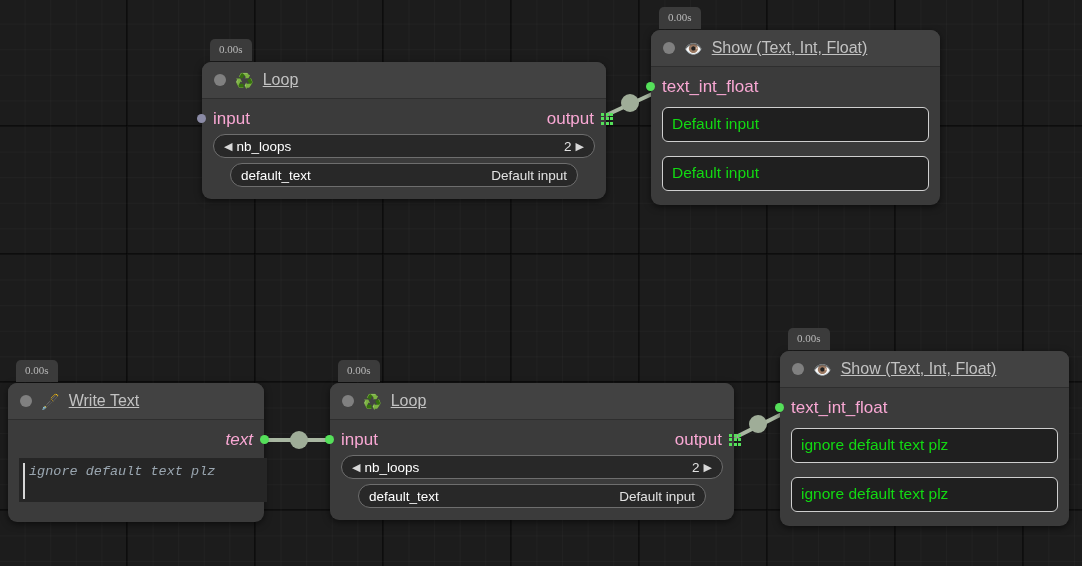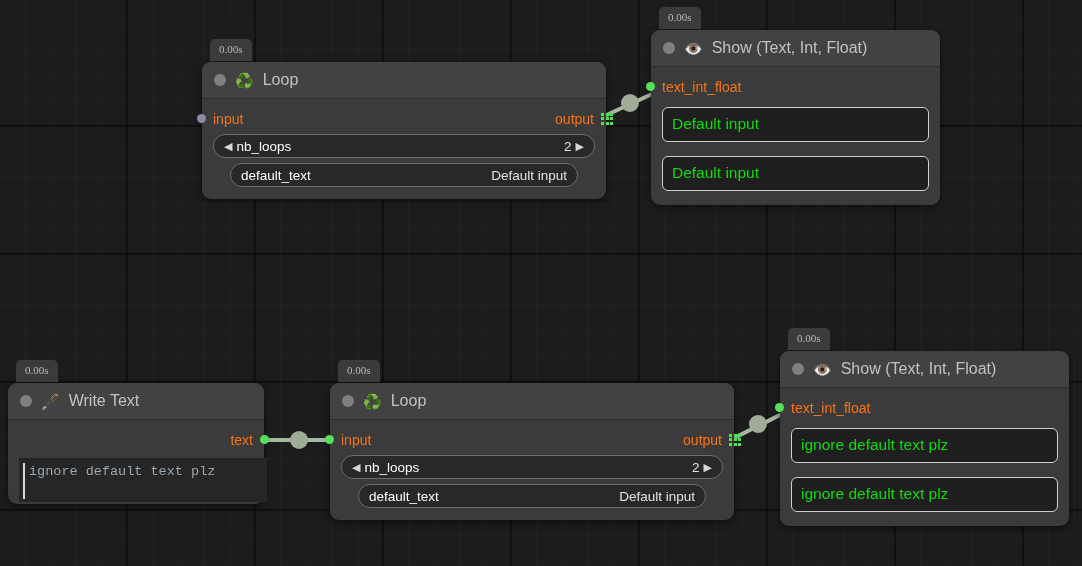--- a/index.html
+++ b/index.html
@@ -60,20 +60,21 @@
   }
   .title-icon {
     font-size: 15px;
     line-height: 1;
     flex: 0 0 auto;
   }
   .title-text {
     color: #c2c2c2;
     font-size: 16px;
     white-space: nowrap;
+    text-decoration: underline;
   }
   .node-body {
     padding: 9px 11px 12px 11px;
   }
 
   
   .timestamp {
     position: absolute;
     top: -23px;
     left: 8px;
@@ -97,22 +98,22 @@
   .sock {
     width: 9px; height: 9px;
     border-radius: 50%;
     flex: 0 0 auto;
   }
   .sock.green  { background: #55e05a; }
   .sock.lav    { background: #8b8ba6; }
   .sock.left   { margin-left: -16px; margin-right: 7px; }
   .sock.right  { margin-right: -16px; margin-left: 7px; }
   .sock-label {
-    color: #f97316;
-    font-size: 14px;
+    color: #f9a8d4;
+    font-size: 17px;
     white-space: nowrap;
   }
   .spacer { flex: 1 1 auto; }
 
   .grid-sock {
     display: grid;
     grid-template-columns: repeat(3, 3px);
     grid-template-rows: repeat(3, 3px);
     gap: 1.5px;
     margin-left: 7px;
@@ -261,21 +262,21 @@
     </div>
   </div>
 
   <div class="node" style="left:8px; top:383px; width:256px;">
     <div class="timestamp">0.00s</div>
     <div class="node-title">
       <span class="collapse-dot"></span>
       <span class="title-icon">🖋️</span>
       <span class="title-text">Write Text</span>
     </div>
-    <div class="node-body" style="padding:9px 11px 2px 11px;">
+    <div class="node-body" style="padding:9px 11px 20px 11px;font-style:italic;">
       <div class="socket-row" style="justify-content:flex-end;">
         <span class="sock-label">text</span>
         <span class="sock green right"></span>
       </div>
       <div class="texteditor" style="margin-right:-14px;">
         <span class="caret"></span>
         <div class="code">ignore default text plz</div>
       </div>
     </div>
   </div>

